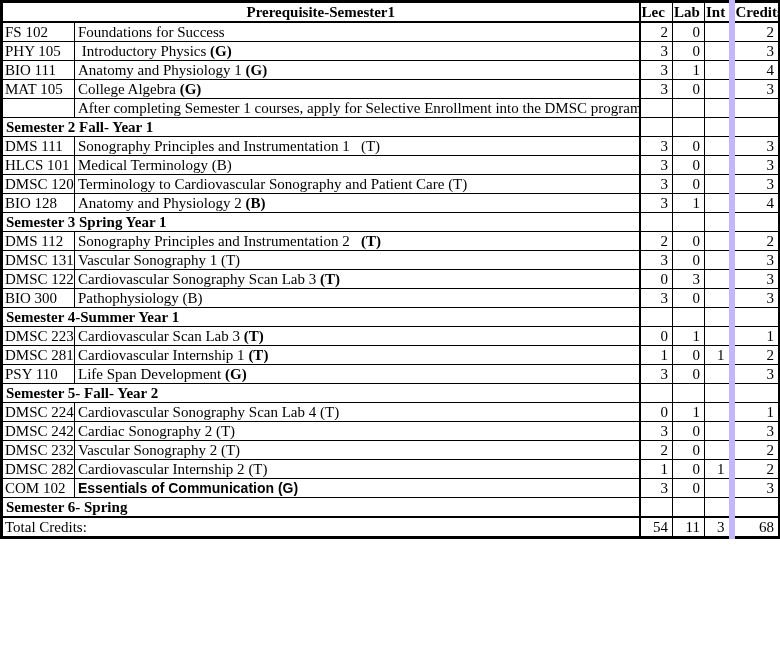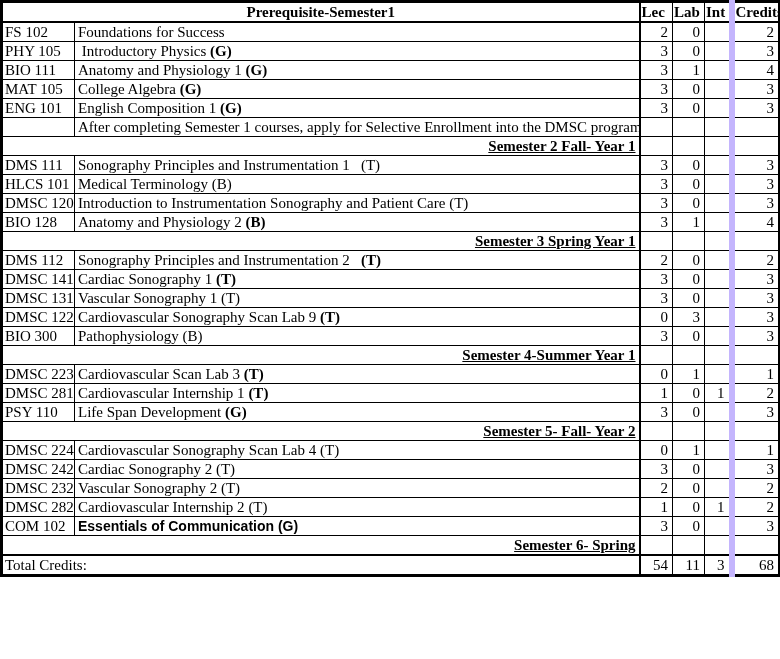--- a/index.html
+++ b/index.html
@@ -13,21 +13,21 @@
   col.c-int{width:27px;}
   col.c-cred{width:48px;}
   th,td{border:1px solid #000;height:18px;font-size:15px;line-height:18px;
         padding:0 3px;overflow:hidden;white-space:pre;font-weight:normal;}
   thead th{font-weight:bold;text-align:left;border-bottom:2px solid #000;padding:0 1px;}
   th.title-cell{text-align:center;}
   .lec-b{border-left:2px solid #000;}
   .cred-b{border-left:6px solid #c4b5fd;}
   td.num{text-align:right;padding-right:4px;}
   td.code{padding-left:2px;}
-  td.section{ text-align:right;font-weight:bold;text-decoration:underline;}
+  td.section{ text-align:left;font-weight:bold;}
   tr.total-row td{border-top:2px solid #000;}
   .tag-bold{font-weight:bold;}
   .name-bold-sans{font-family:"Liberation Sans","DejaVu Sans",sans-serif;
                   font-weight:bold;font-size:14px;margin-top:38px;}
 </style>
 </head>
 <body>
 
 <div id="sheet">
   <table>
@@ -75,28 +75,20 @@
         </tr>
         <tr>
           <td class="code">MAT 105</td>
           <td><span>College Algebra</span> <span class="tag-bold">(G)</span></td>
           <td class="num lec-b">3</td>
           <td class="num">0</td>
           <td class="num"></td>
           <td class="num cred-b">3</td>
         </tr>
         <tr>
-          <td class="code">ENG 101</td>
-          <td><span>English Composition 1</span> <span class="tag-bold">(G)</span></td>
-          <td class="num lec-b">3</td>
-          <td class="num">0</td>
-          <td class="num"></td>
-          <td class="num cred-b">3</td>
-        </tr>
-        <tr>
           <td class="code"></td>
           <td>After completing Semester 1 courses, apply for Selective Enrollment into the DMSC program.</td>
           <td class="num lec-b"></td>
           <td class="num"></td>
           <td class="num"></td>
           <td class="num cred-b"></td>
         </tr>
         <tr>
           <td class="section" colspan="2">Semester 2 Fall- Year 1</td>
           <td class="num lec-b"></td>
@@ -115,21 +107,21 @@
         <tr>
           <td class="code">HLCS 101</td>
           <td><span>Medical Terminology</span> <span>(B)</span></td>
           <td class="num lec-b">3</td>
           <td class="num">0</td>
           <td class="num"></td>
           <td class="num cred-b">3</td>
         </tr>
         <tr>
           <td class="code">DMSC 120</td>
-          <td><span>Introduction to Instrumentation Sonography and Patient Care</span> <span>(T)</span></td>
+          <td><span>Terminology to Cardiovascular Sonography and Patient Care</span> <span>(T)</span></td>
           <td class="num lec-b">3</td>
           <td class="num">0</td>
           <td class="num"></td>
           <td class="num cred-b">3</td>
         </tr>
         <tr>
           <td class="code">BIO 128</td>
           <td><span>Anatomy and Physiology 2</span> <span class="tag-bold">(B)</span></td>
           <td class="num lec-b">3</td>
           <td class="num">1</td>
@@ -145,38 +137,30 @@
         </tr>
         <tr>
           <td class="code">DMS 112</td>
           <td><span>Sonography Principles and Instrumentation 2  </span> <span class="tag-bold">(T)</span></td>
           <td class="num lec-b">2</td>
           <td class="num">0</td>
           <td class="num"></td>
           <td class="num cred-b">2</td>
         </tr>
         <tr>
-          <td class="code">DMSC 141</td>
-          <td><span>Cardiac Sonography 1</span> <span class="tag-bold">(T)</span></td>
-          <td class="num lec-b">3</td>
-          <td class="num">0</td>
-          <td class="num"></td>
-          <td class="num cred-b">3</td>
-        </tr>
-        <tr>
           <td class="code">DMSC 131</td>
           <td><span>Vascular Sonography 1</span> <span>(T)</span></td>
           <td class="num lec-b">3</td>
           <td class="num">0</td>
           <td class="num"></td>
           <td class="num cred-b">3</td>
         </tr>
         <tr>
           <td class="code">DMSC 122</td>
-          <td><span>Cardiovascular Sonography Scan Lab 9</span> <span class="tag-bold">(T)</span></td>
+          <td><span>Cardiovascular Sonography Scan Lab 3</span> <span class="tag-bold">(T)</span></td>
           <td class="num lec-b">0</td>
           <td class="num">3</td>
           <td class="num"></td>
           <td class="num cred-b">3</td>
         </tr>
         <tr>
           <td class="code">BIO 300</td>
           <td><span>Pathophysiology</span> <span>(B)</span></td>
           <td class="num lec-b">3</td>
           <td class="num">0</td>

